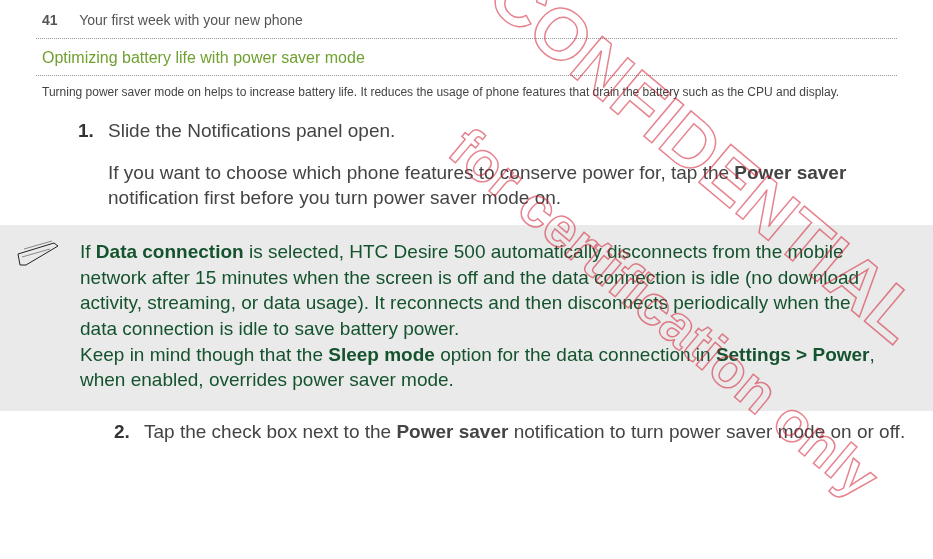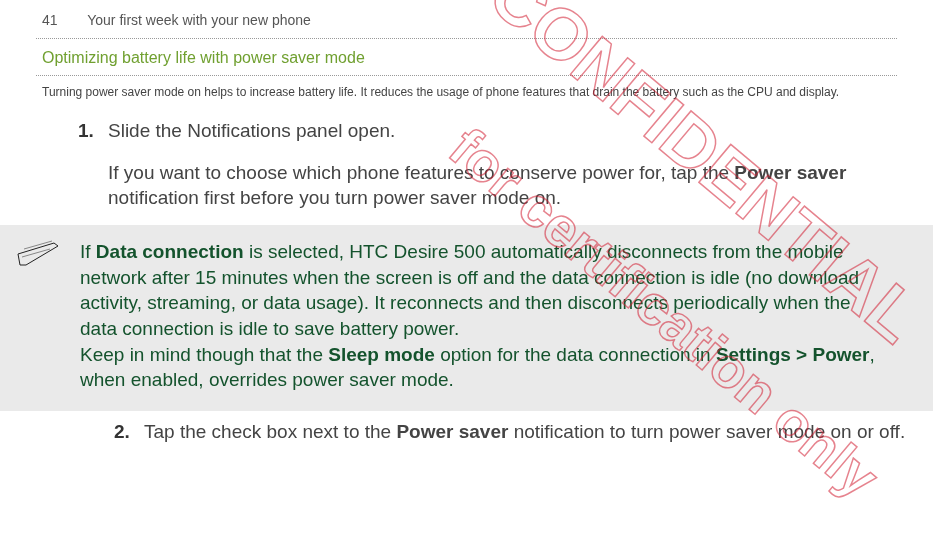--- a/index.html
+++ b/index.html
@@ -10,21 +10,21 @@
       font-family: Arial, Helvetica, sans-serif;
       color: #444;
       position: relative;
       overflow: hidden;
     }
     .page-header {
       padding: 12px 0 10px 42px;
       font-size: 14px;
       color: #555;
     }
-    .page-header .num { display: inline-block; margin-right: 26px; }
+    .page-header .num { display: inline-block; margin-right: 18px; font-weight: bold; }
     .divider-dotted {
       border: none;
       border-top: 1px dotted #999;
       margin: 0 36px;
     }
     .section-title {
       color: #70a030;
       font-size: 16px;
       font-weight: normal;
       padding: 10px 42px 8px 42px;

